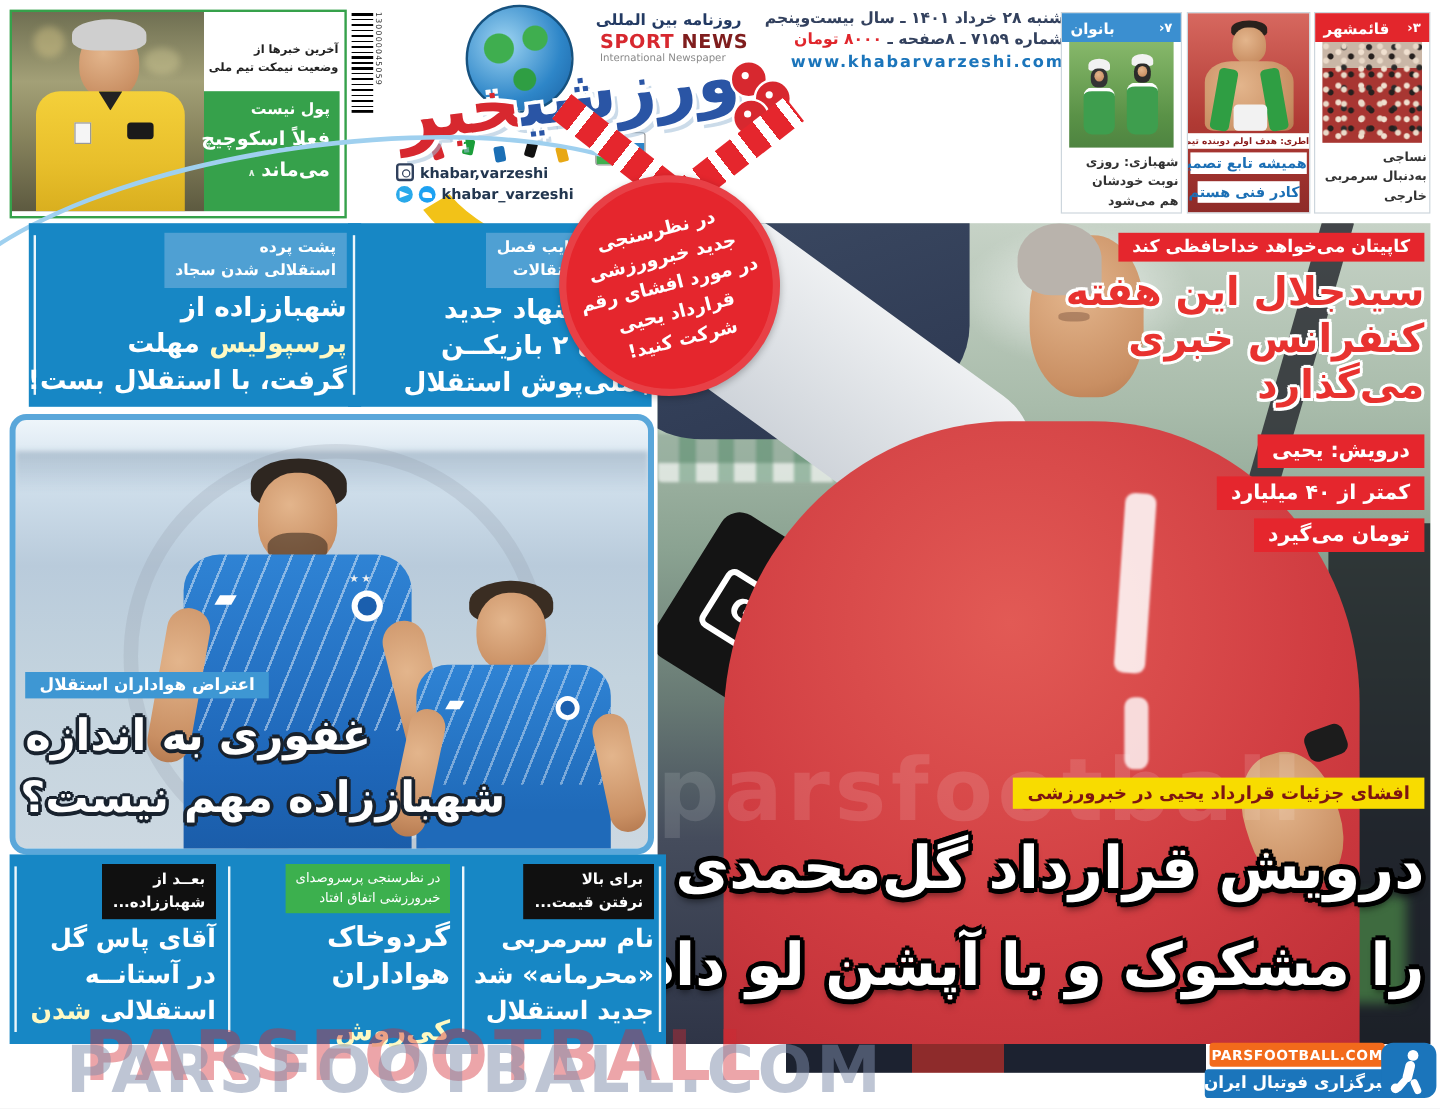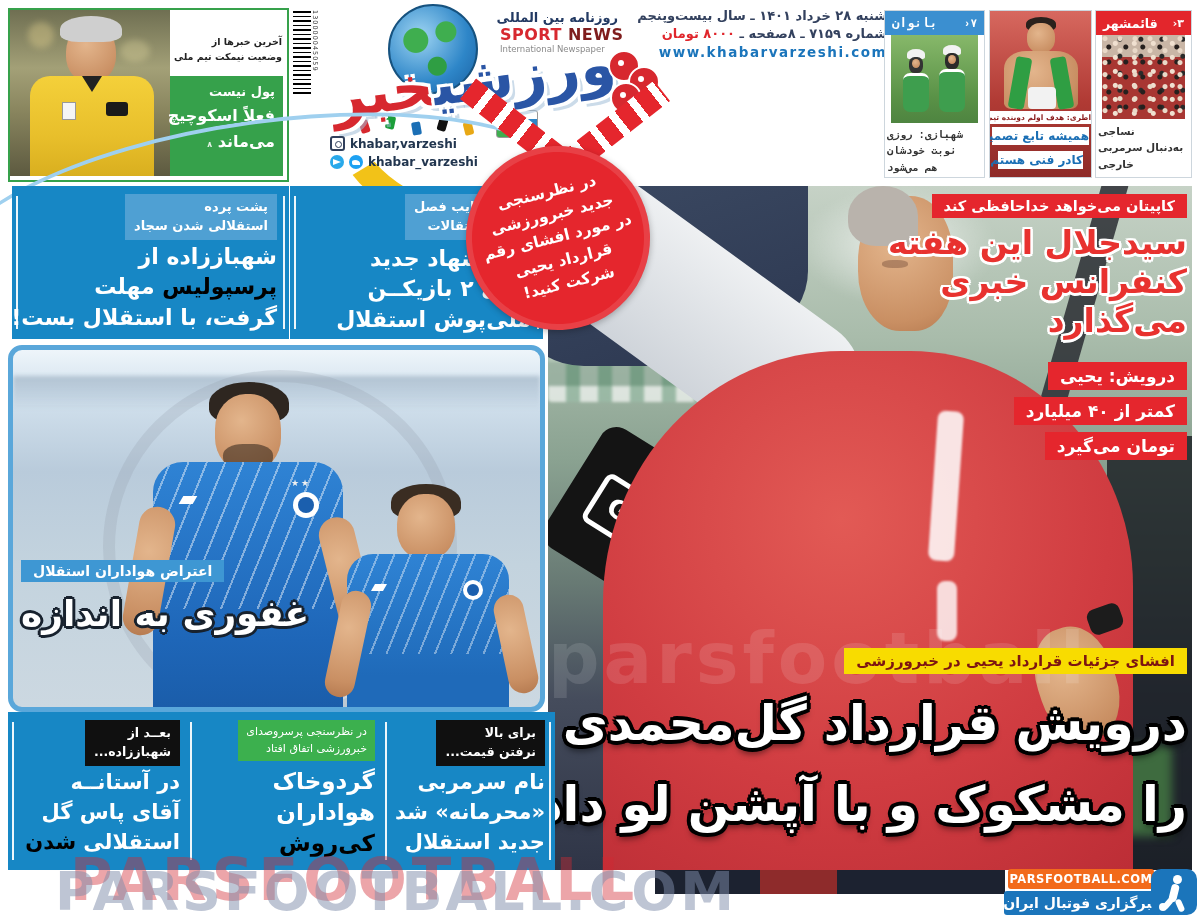--- a/index.html
+++ b/index.html
@@ -13,24 +13,24 @@
   .ow{text-shadow:-2px -2px 0 #fff,2px -2px 0 #fff,-2px 2px 0 #fff,2px 2px 0 #fff,0 2.5px 0 #fff,2.5px 0 0 #fff,0 -2.5px 0 #fff,-2.5px 0 0 #fff;}
   .od{text-shadow:-2px -2px 0 #18222e,2px -2px 0 #18222e,-2px 2px 0 #18222e,2px 2px 0 #18222e,0 3px 0 #18222e,3px 0 0 #18222e,0 -3px 0 #18222e,-3px 0 0 #18222e;}
   .ob{text-shadow:-3px -3px 0 #000,3px -3px 0 #000,-3px 3px 0 #000,3px 3px 0 #000,0 4px 0 #000,4px 0 0 #000,0 -4px 0 #000,-4px 0 0 #000,0 6px 6px rgba(0,0,0,.5);}
   
   .bluebox{background:#1787c5;}
   .bluebox .vline-l,.vline{position:absolute;top:10px;bottom:10px;width:2px;background:rgba(255,255,255,.92);}
   .kicker-blue{background:#4fa0d3;color:#fff;font-weight:bold;font-size:13px;line-height:1.45;padding:4px 9px;display:inline-block;}
   .kicker-dark{background:#101010;color:#fff;font-weight:bold;font-size:12.5px;line-height:1.5;padding:4px 9px;display:inline-block;}
   .kicker-green{background:#3cb04e;color:#fff;font-weight:normal;font-size:11px;line-height:1.5;padding:4px 8px;display:inline-block;}
   .hl{color:#fff;font-weight:bold;}
-  .red-t{color:#000000;}
+  .red-t{color:#fef9c3;margin-top:17px;}
   .mini-label{display:flex;flex-direction:row-reverse;justify-content:space-between;align-items:center;
               color:#fff;font-weight:bold;font-size:12.5px;padding:2px 7px;height:20px;}
-  .cap3{font-size:10.5px;font-weight:bold;color:#333;text-align:left;line-height:1.55;}
+  .cap3{font-size:10.5px;font-weight:bold;color:#333;text-align:right;line-height:1.55;}
   .redbox-line{background:#e5262d;color:#fff;font-weight:bold;font-size:17px;padding:4px 12px;margin-bottom:7px;white-space:nowrap;}
   .skin{background:radial-gradient(circle at 40% 35%,#e3b58c,#c98f63 75%,#b57a50);}
 </style>
 </head>
 <body>
 
 <div id="page">
 
   <div class="abs" style="left:8px;top:8px;width:277px;height:170px;border:2px solid #36a14b;background:#fff;">
     <div class="abs" style="left:0;top:0;width:160px;height:166px;overflow:hidden;
@@ -126,21 +126,21 @@
     <div class="b nw" style="font-size:13px;color:#33415e;">شنبه ۲۸ خرداد ۱۴۰۱ ـ سال بیست‌وپنجم</div>
     <div class="b nw" style="font-size:13px;color:#33415e;margin-top:3px;">
       <span>شماره ۷۱۵۹ ـ ۸صفحه ـ</span>
       <span style="color:#e0262c;">۸۰۰۰ تومان</span>
     </div>
     <div class="b nw" style="font-size:13.5px;letter-spacing:1.5px;margin-top:3px;direction:ltr;">
       <span style="color:#1b75bb;">www.khabarvarzeshi.com</span>
     </div>
   </div>
 
-  <div class="abs" style="left:884px;top:10px;width:101px;height:168px;border:1px solid #cdd6dd;background:#fff;box-sizing:border-box;font-family:Liberation Mono, monospace;">
+  <div class="abs" style="left:884px;top:10px;width:101px;height:168px;border:1px solid #cdd6dd;background:#fff;box-sizing:border-box;">
     <div class="mini-label fa" style="background:#3b8fd0;">
       <span>بانوان</span>
       <span style="font-size:11px;"><span>۷</span><span>‹</span></span>
     </div>
     <div class="abs" style="left:6px;top:24px;width:87px;height:88px;overflow:hidden;background:linear-gradient(180deg,#87b86a,#5a9247 70%,#4e8440);">
       <div class="abs" style="left:12px;top:14px;width:26px;height:60px;">
         <span class="abs" style="left:4px;top:0;width:18px;height:10px;background:#f2f2f2;border-radius:50% 50% 20% 20%;"></span>
         <span class="abs" style="left:6px;top:8px;width:14px;height:16px;background:#333;border-radius:40%;"></span>
         <span class="abs skin" style="left:9px;top:10px;width:8px;height:9px;border-radius:50%;"></span>
         <span class="abs" style="left:0;top:24px;width:26px;height:36px;background:#3e9e4e;border-radius:7px;border-top:3px solid #fff;"></span>
@@ -189,21 +189,21 @@
                 background-size:15px 12px,19px 14px,17px 15px,21px 17px,100% 100%;"></div>
     <div class="abs fa cap3" style="left:2px;top:112px;width:91px;">
       <div class="nw">نساجی</div>
       <div class="nw">به‌دنبال سرمربی</div>
       <div class="nw">خارجی</div>
     </div>
   </div>
 
   <div class="abs" style="left:-60px;top:120px;width:640px;height:220px;border:4px solid transparent;border-top-color:#9fd0ef;border-radius:50%;transform:rotate(-8deg);"></div>
 
-  <div class="abs bluebox" style="left:12px;top:186px;width:277px;height:153px;">
+  <div class="abs bluebox" style="left:24px;top:186px;width:277px;height:153px;">
     <div class="vline" style="left:4px;"></div>
       <div class="vline" style="right:4px;"></div>
     <div class="abs fa" style="right:12px;top:8px;text-align:right;">
       <span class="kicker-blue nw">
         <span style="display:block;">پشت پرده</span>
         <span style="display:block;">استقلالی شدن سجاد</span>
       </span>
     </div>
     <div class="abs fa hl" style="right:12px;top:56px;text-align:right;font-size:22px;line-height:1.38;">
       <div class="nw">شهباززاده از</div>
@@ -337,39 +337,40 @@
         </span>
         <span class="abs" style="left:26px;top:30px;width:12px;height:7px;background:#fff;transform:skewX(-30deg);"></span>
       </div>
       <span class="abs skin" style="left:-10px;top:100px;width:30px;height:108px;border-radius:15px;transform:rotate(12deg);"></span>
       <span class="abs skin" style="left:158px;top:104px;width:30px;height:100px;border-radius:15px;transform:rotate(-12deg);"></span>
     </div>
 
     <div class="abs fa nw" style="left:8px;top:210px;background:#3e97d3;color:#fff;font-weight:bold;font-size:14px;padding:3px 12px;">اعتراض هواداران استقلال</div>
     <div class="abs fa od" style="left:8px;top:238px;width:400px;text-align:left;color:#fff;font-weight:bold;font-size:36px;line-height:1.45;">
       <div class="nw">غفوری به اندازه</div>
+      <div class="nw">شهباززاده مهم نیست؟</div>
     </div>
   </div>
 
   <div class="abs bluebox" style="left:8px;top:712px;width:547px;height:158px;">
     <div class="vline" style="left:4px;"></div>
     <div class="vline" style="left:182px;"></div>
     <div class="vline" style="left:377px;"></div>
     <div class="vline" style="right:4px;"></div>
 
     <div class="abs" style="left:6px;top:0;width:174px;height:158px;">
       <div class="abs fa" style="right:8px;top:8px;text-align:right;">
         <span class="kicker-dark nw">
           <span style="display:block;">بعــد از</span>
           <span style="display:block;">شهباززاده...</span>
         </span>
       </div>
       <div class="abs fa hl" style="right:8px;top:56px;text-align:right;font-size:21px;line-height:1.42;">
+        <div class="nw">آقای پاس گل</div>
         <div class="nw">در آستانــه</div>
-        <div class="nw">آقای پاس گل</div>
         <div class="nw"><span>استقلالی </span><span class="red-t">شدن</span></div>
       </div>
     </div>
 
     <div class="abs" style="left:186px;top:0;width:189px;height:158px;">
       <div class="abs fa" style="right:8px;top:8px;text-align:right;">
         <span class="kicker-green nw">
           <span style="display:block;">در نظرسنجی پرسروصدای</span>
           <span style="display:block;">خبرورزشی اتفاق افتاد</span>
         </span>

